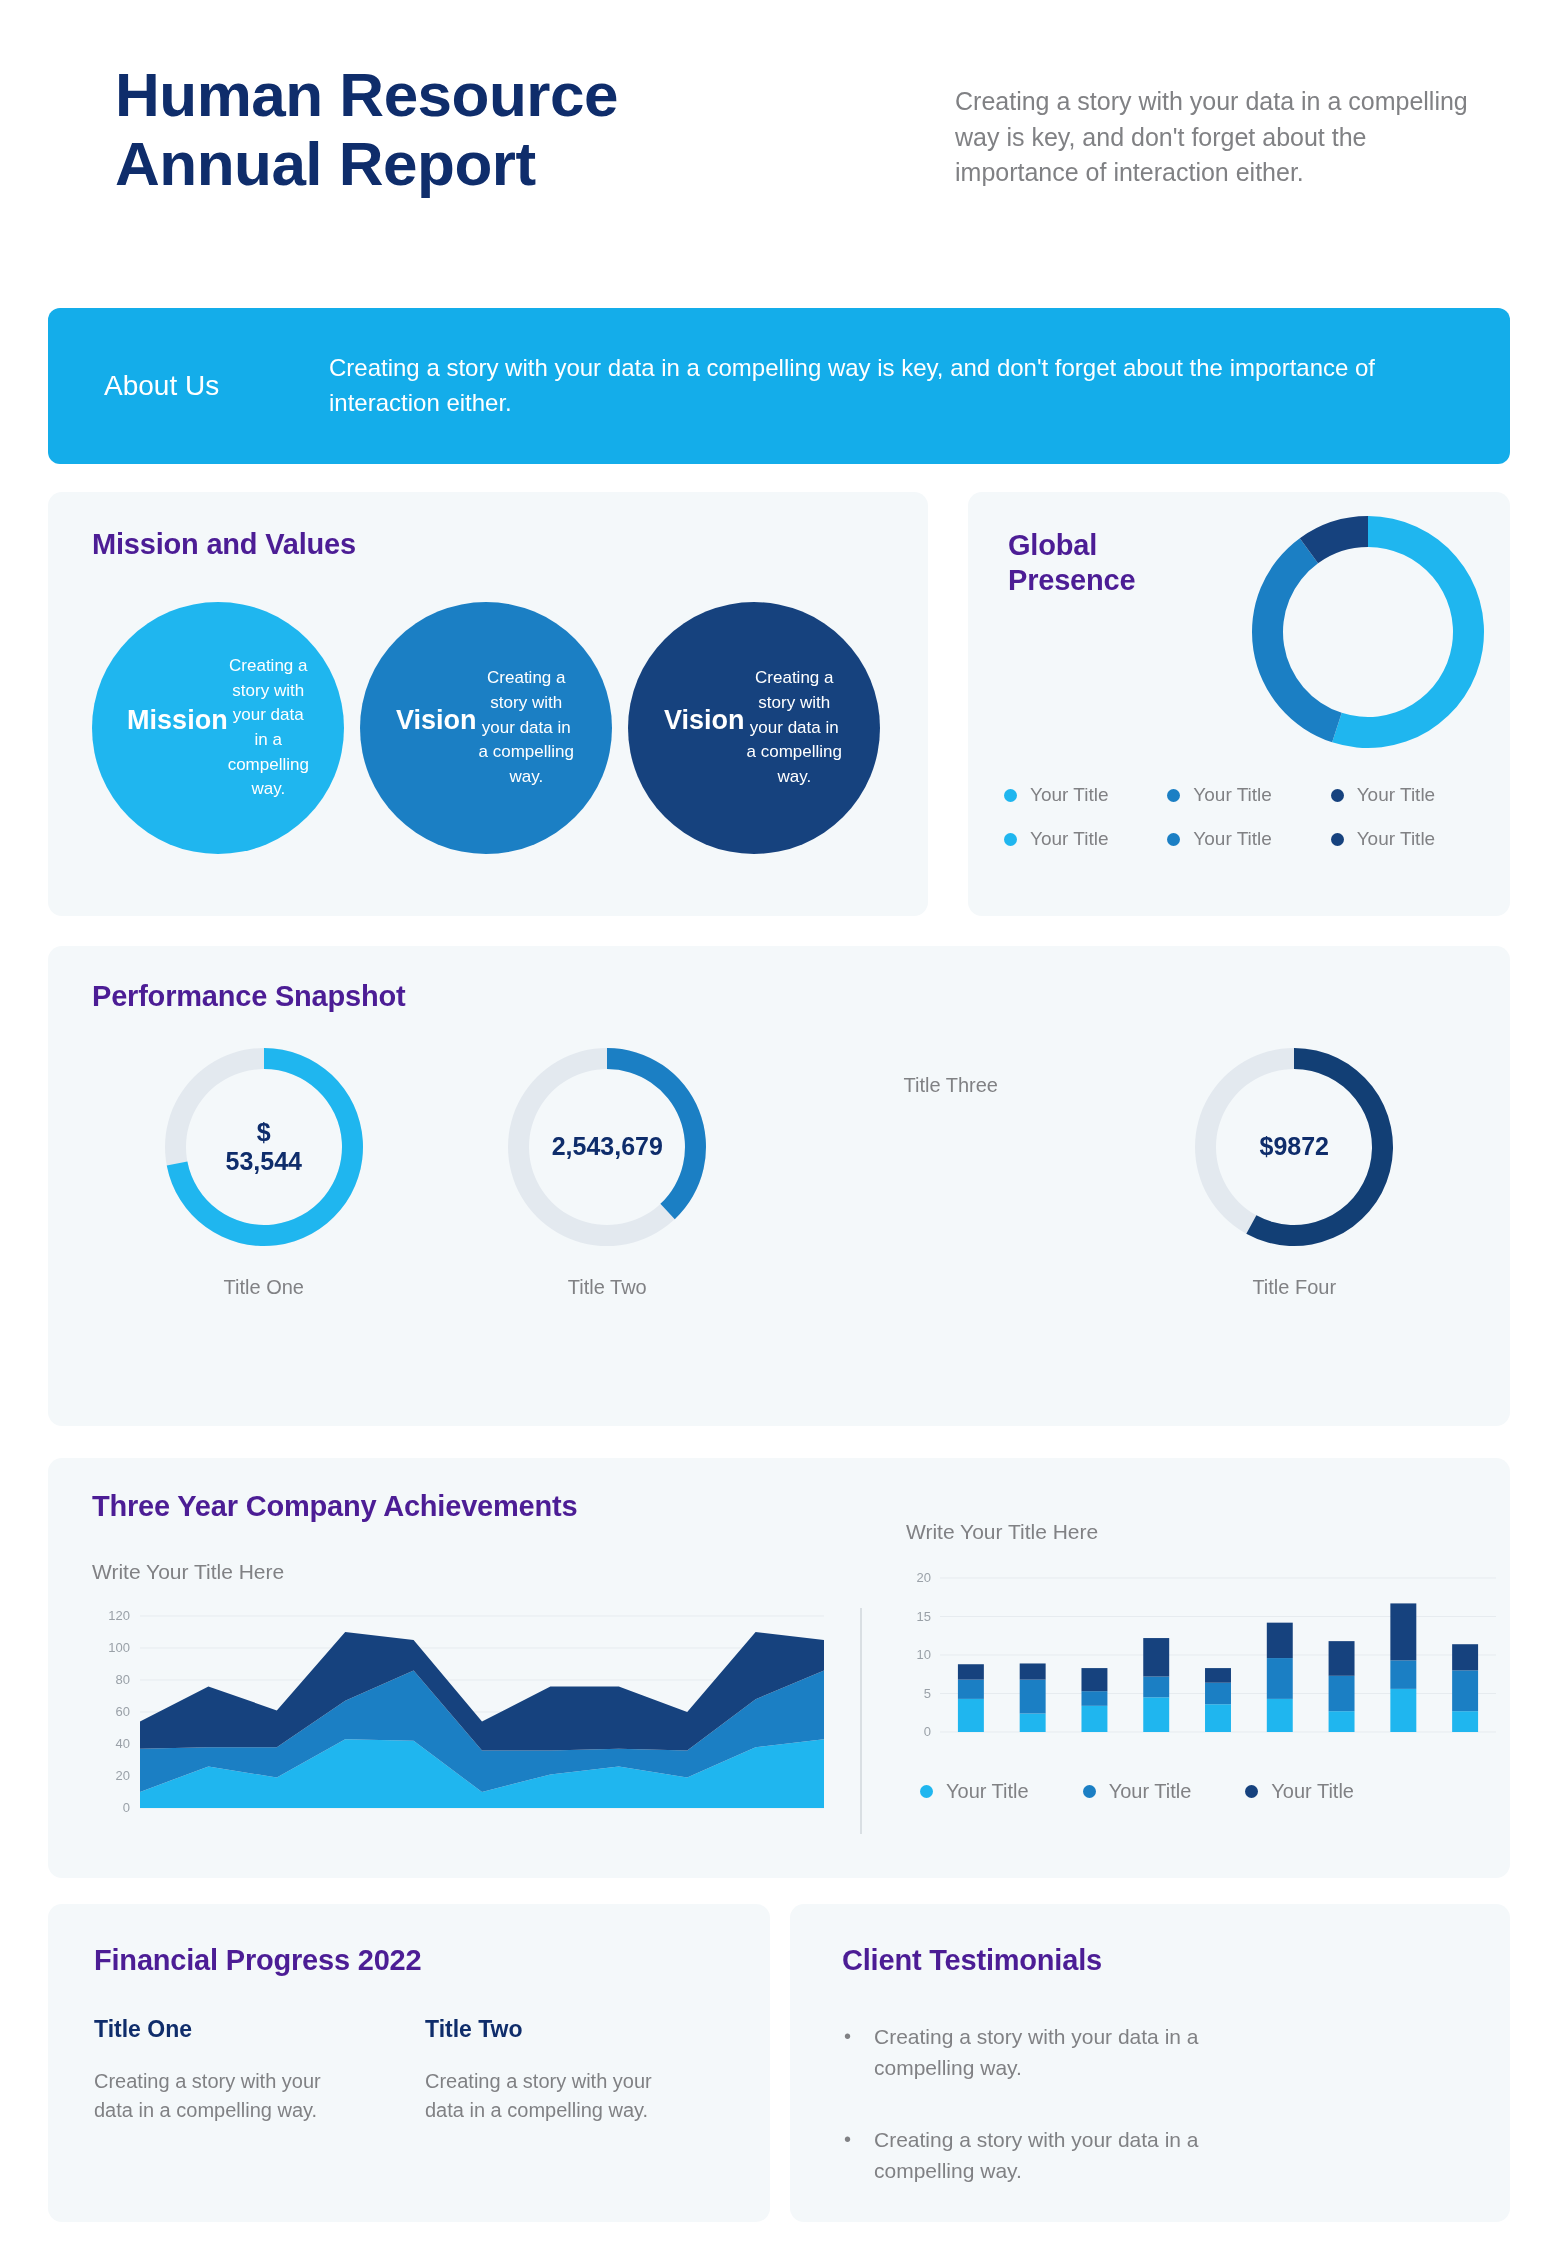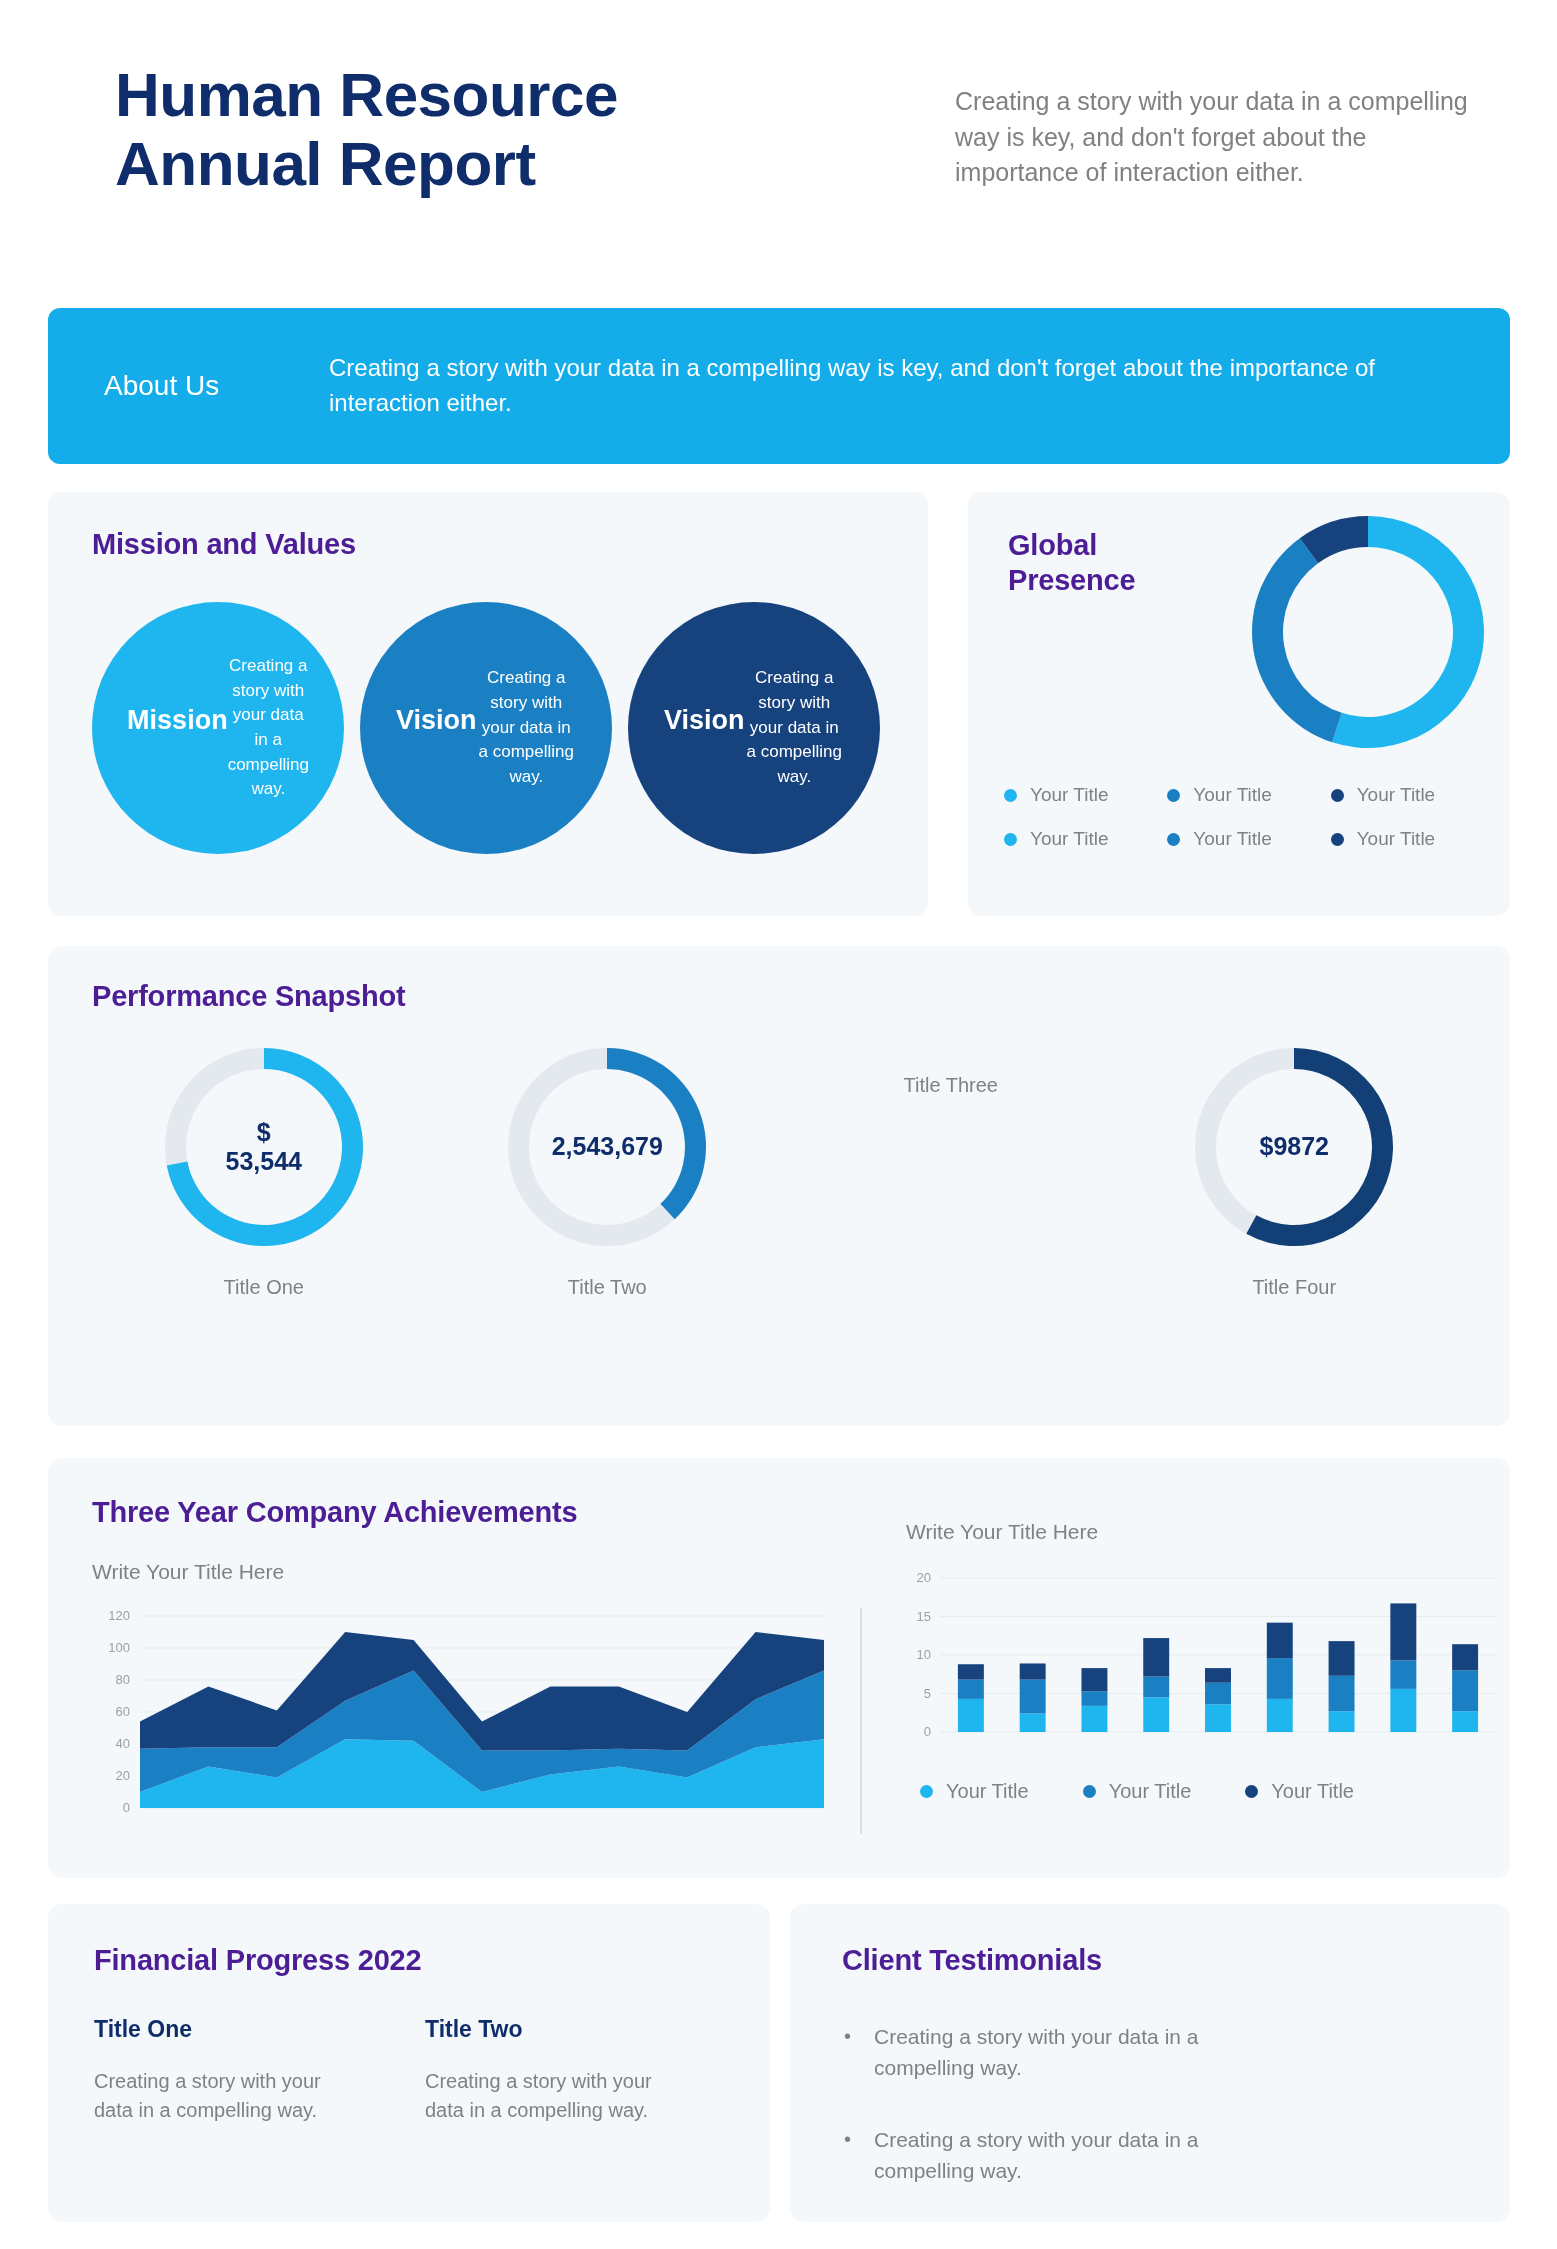--- a/index.html
+++ b/index.html
@@ -177,21 +177,21 @@
     white-space: pre-line;
   }
   .perf-label {
     margin-top: 28px;
     font-size: 20px;
     color: #808184;
   }
 
   
   .area-title {
-    position: absolute; left: 44px; top: 32px; margin-top: 6px;
+    position: absolute; left: 44px; top: 32px;
   }
   .area-sub {
     position: absolute; left: 44px; top: 102px;
     font-size: 21px; color: #808184;
   }
   .area-chart {
     position: absolute;
     left: 40px; top: 150px;
     width: 740px; height: 230px;
   }

